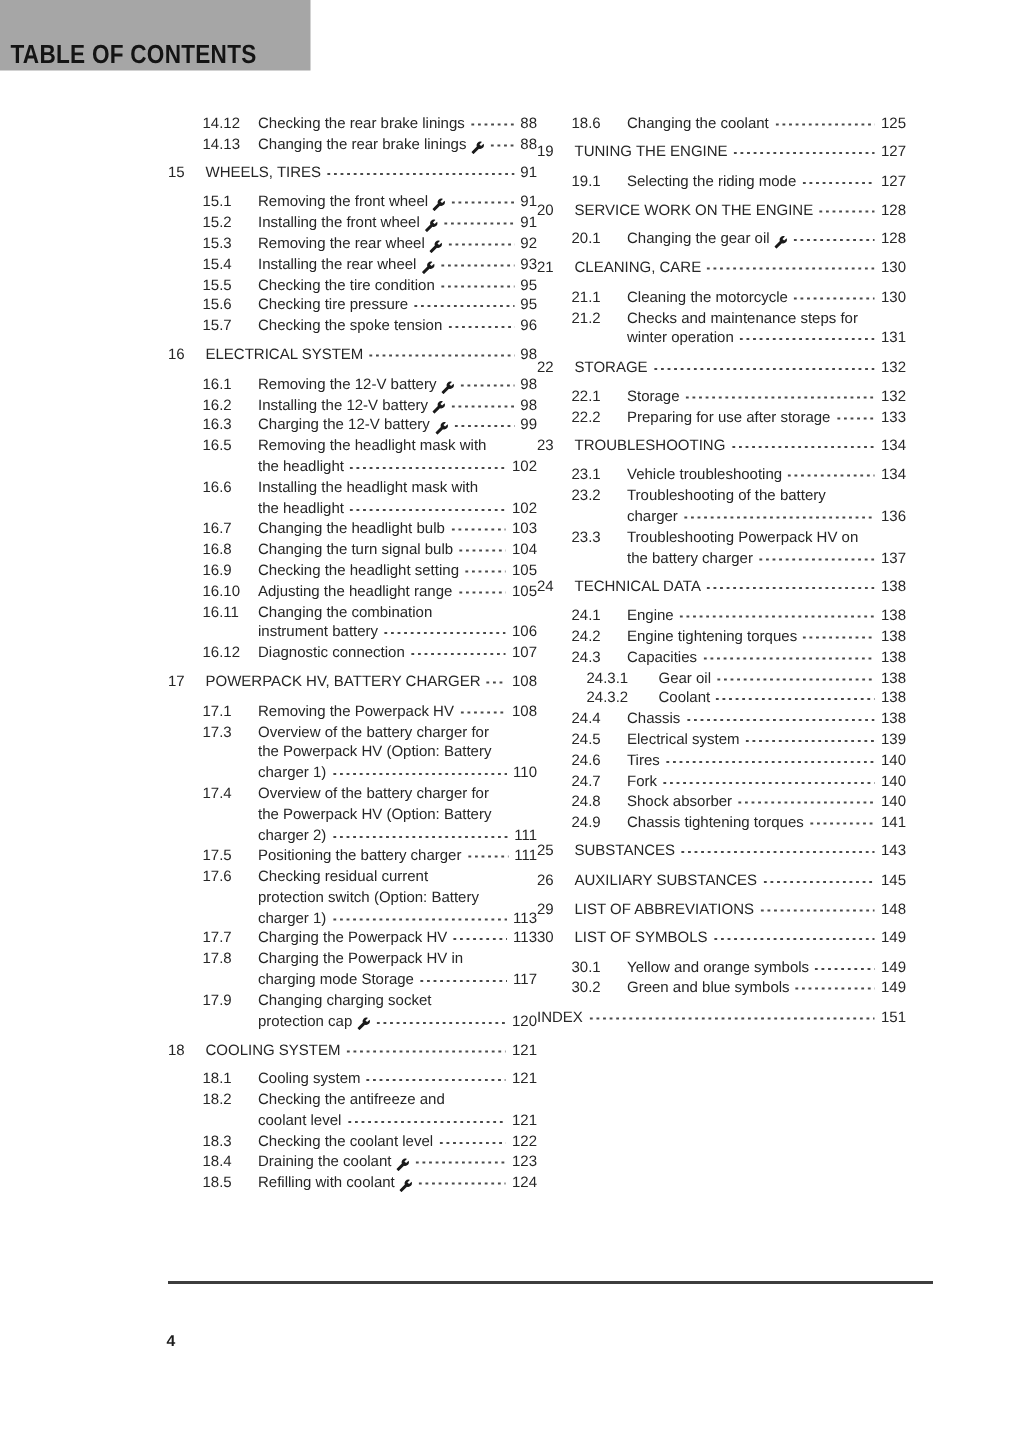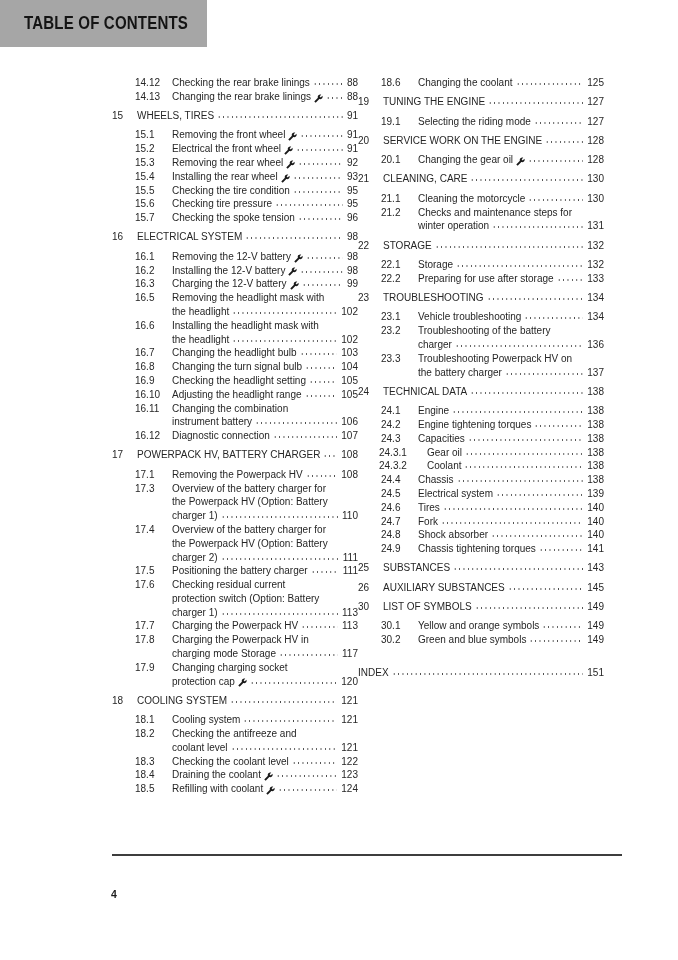--- a/index.html
+++ b/index.html
@@ -9,41 +9,41 @@
     width:678px; height:960px;
     background:#ffffff;
     font-family:"Liberation Sans", sans-serif;
     color:#262626;
     overflow:hidden;
   }
   .header-box {
     position:absolute; top:0; left:0;
     width:207px; height:47px;
     background:#a6a6a6;
-    display:flex; align-items:center;
-    padding-left:24px;
+    display:flex; align-items:flex-end;
+    padding-left:7px;
   }
   .header-box .title {
     font-size:17.5px; font-weight:bold; color:#141414;
     letter-spacing:0.2px; white-space:nowrap;
     transform:scaleX(0.86); transform-origin:left center;
   }
   .columns {
     position:absolute; top:76px; left:112px;
     width:510px;
     display:flex; 
   }
   .col { width:246px; }
   .entry { display:flex; font-size:10px; line-height:13.8px; }
   .e-section { margin:5.5px 0; }
-  .e-index   { margin:19px 0; }
+  .e-index   { margin:6px 0; }
   .num { flex:none; }
   .e-section .num { width:25px; }
   .e-sub .num    { margin-left:23px; width:37px; }
-  .e-subsub .num { margin-left:21px; width:48px; }
+  .e-subsub .num { margin-left:33px; width:48px; }
   .body { flex:1 1 auto; min-width:0; }
   .tline { white-space:nowrap; }
   .lastline { display:flex; align-items:baseline; }
   .ttext { flex:none; white-space:nowrap; }
   .wrench { flex:none; margin-left:3px; align-self:flex-end; height:10px; }
   .wrench svg { display:block; transform:scaleX(-1); }
   .leader {
     flex:1 1 auto; min-width:6px; height:4px;
     margin:0 1px 0 3px;
     background-image:radial-gradient(circle, #4a4a4a 0.8px, transparent 1px);
@@ -118,21 +118,21 @@
               </span>
               <span class="leader"></span>
               <span class="pg">91</span>
             </div>
           </div>
         </div>
         <div class="entry e-sub">
           <span class="num">15.2</span>
           <div class="body">
             <div class="tline lastline">
-              <span class="ttext">Electrical the front wheel</span>
+              <span class="ttext">Installing the front wheel</span>
               <span class="wrench">
                 <svg width="9" height="9" viewBox="0 0 24 24" fill="#1a1a1a" xmlns="http://www.w3.org/2000/svg">
                   <path d="M22.7 19l-9.1-9.1c.9-2.3.4-5-1.5-6.9-2-2-5-2.4-7.4-1.3L9 6 6 9 1.6 4.7C.4 7.1.9 10.1 2.9 12.1c1.9 1.9 4.6 2.4 6.9 1.5l9.1 9.1c.4.4 1 .4 1.4 0l2.3-2.3c.5-.4.5-1.1.1-1.4z"></path>
                 </svg>
               </span>
               <span class="leader"></span>
               <span class="pg">91</span>
             </div>
           </div>
         </div>
@@ -798,20 +798,30 @@
             </div>
           </div>
         </div>
         <div class="entry e-section">
           <span class="num">26</span>
           <div class="body">
             <div class="tline lastline">
               <span class="ttext">AUXILIARY SUBSTANCES</span>
               <span class="leader"></span>
               <span class="pg">145</span>
+            </div>
+          </div>
+        </div>
+        <div class="entry e-section">
+          <span class="num">29</span>
+          <div class="body">
+            <div class="tline lastline">
+              <span class="ttext">LIST OF ABBREVIATIONS</span>
+              <span class="leader"></span>
+              <span class="pg">148</span>
             </div>
           </div>
         </div>
         <div class="entry e-section">
           <span class="num">30</span>
           <div class="body">
             <div class="tline lastline">
               <span class="ttext">LIST OF SYMBOLS</span>
               <span class="leader"></span>
               <span class="pg">149</span>

